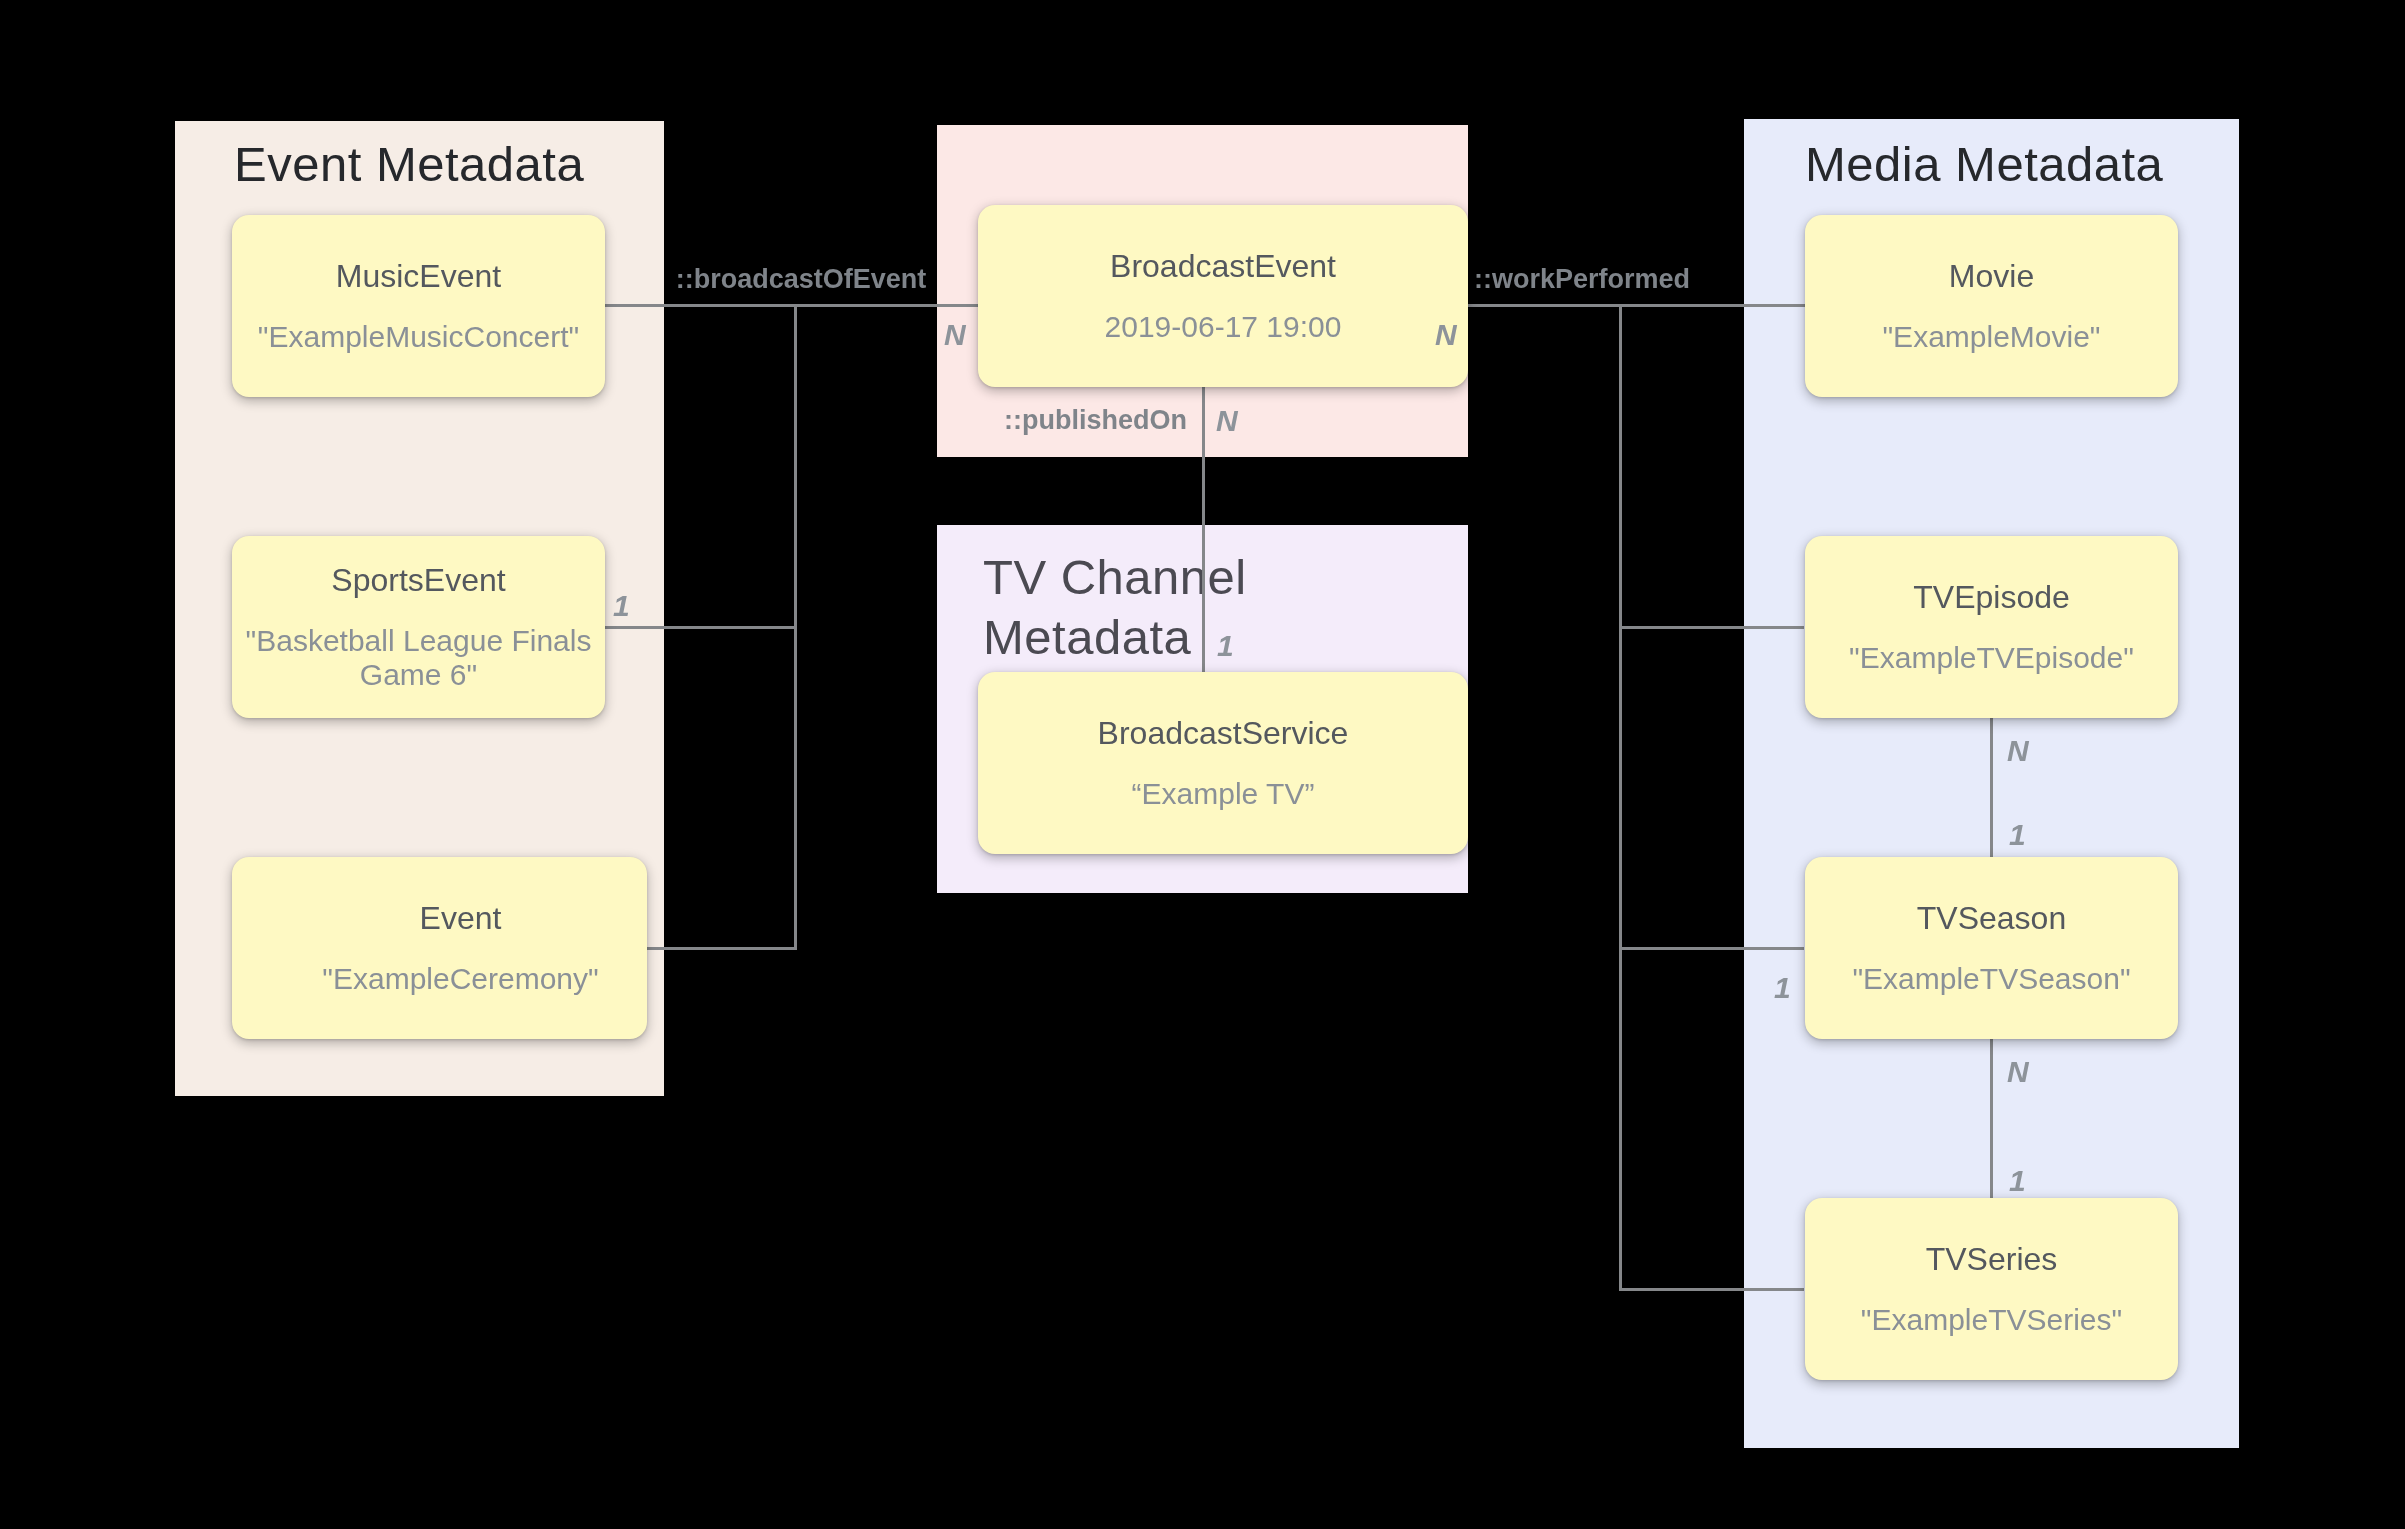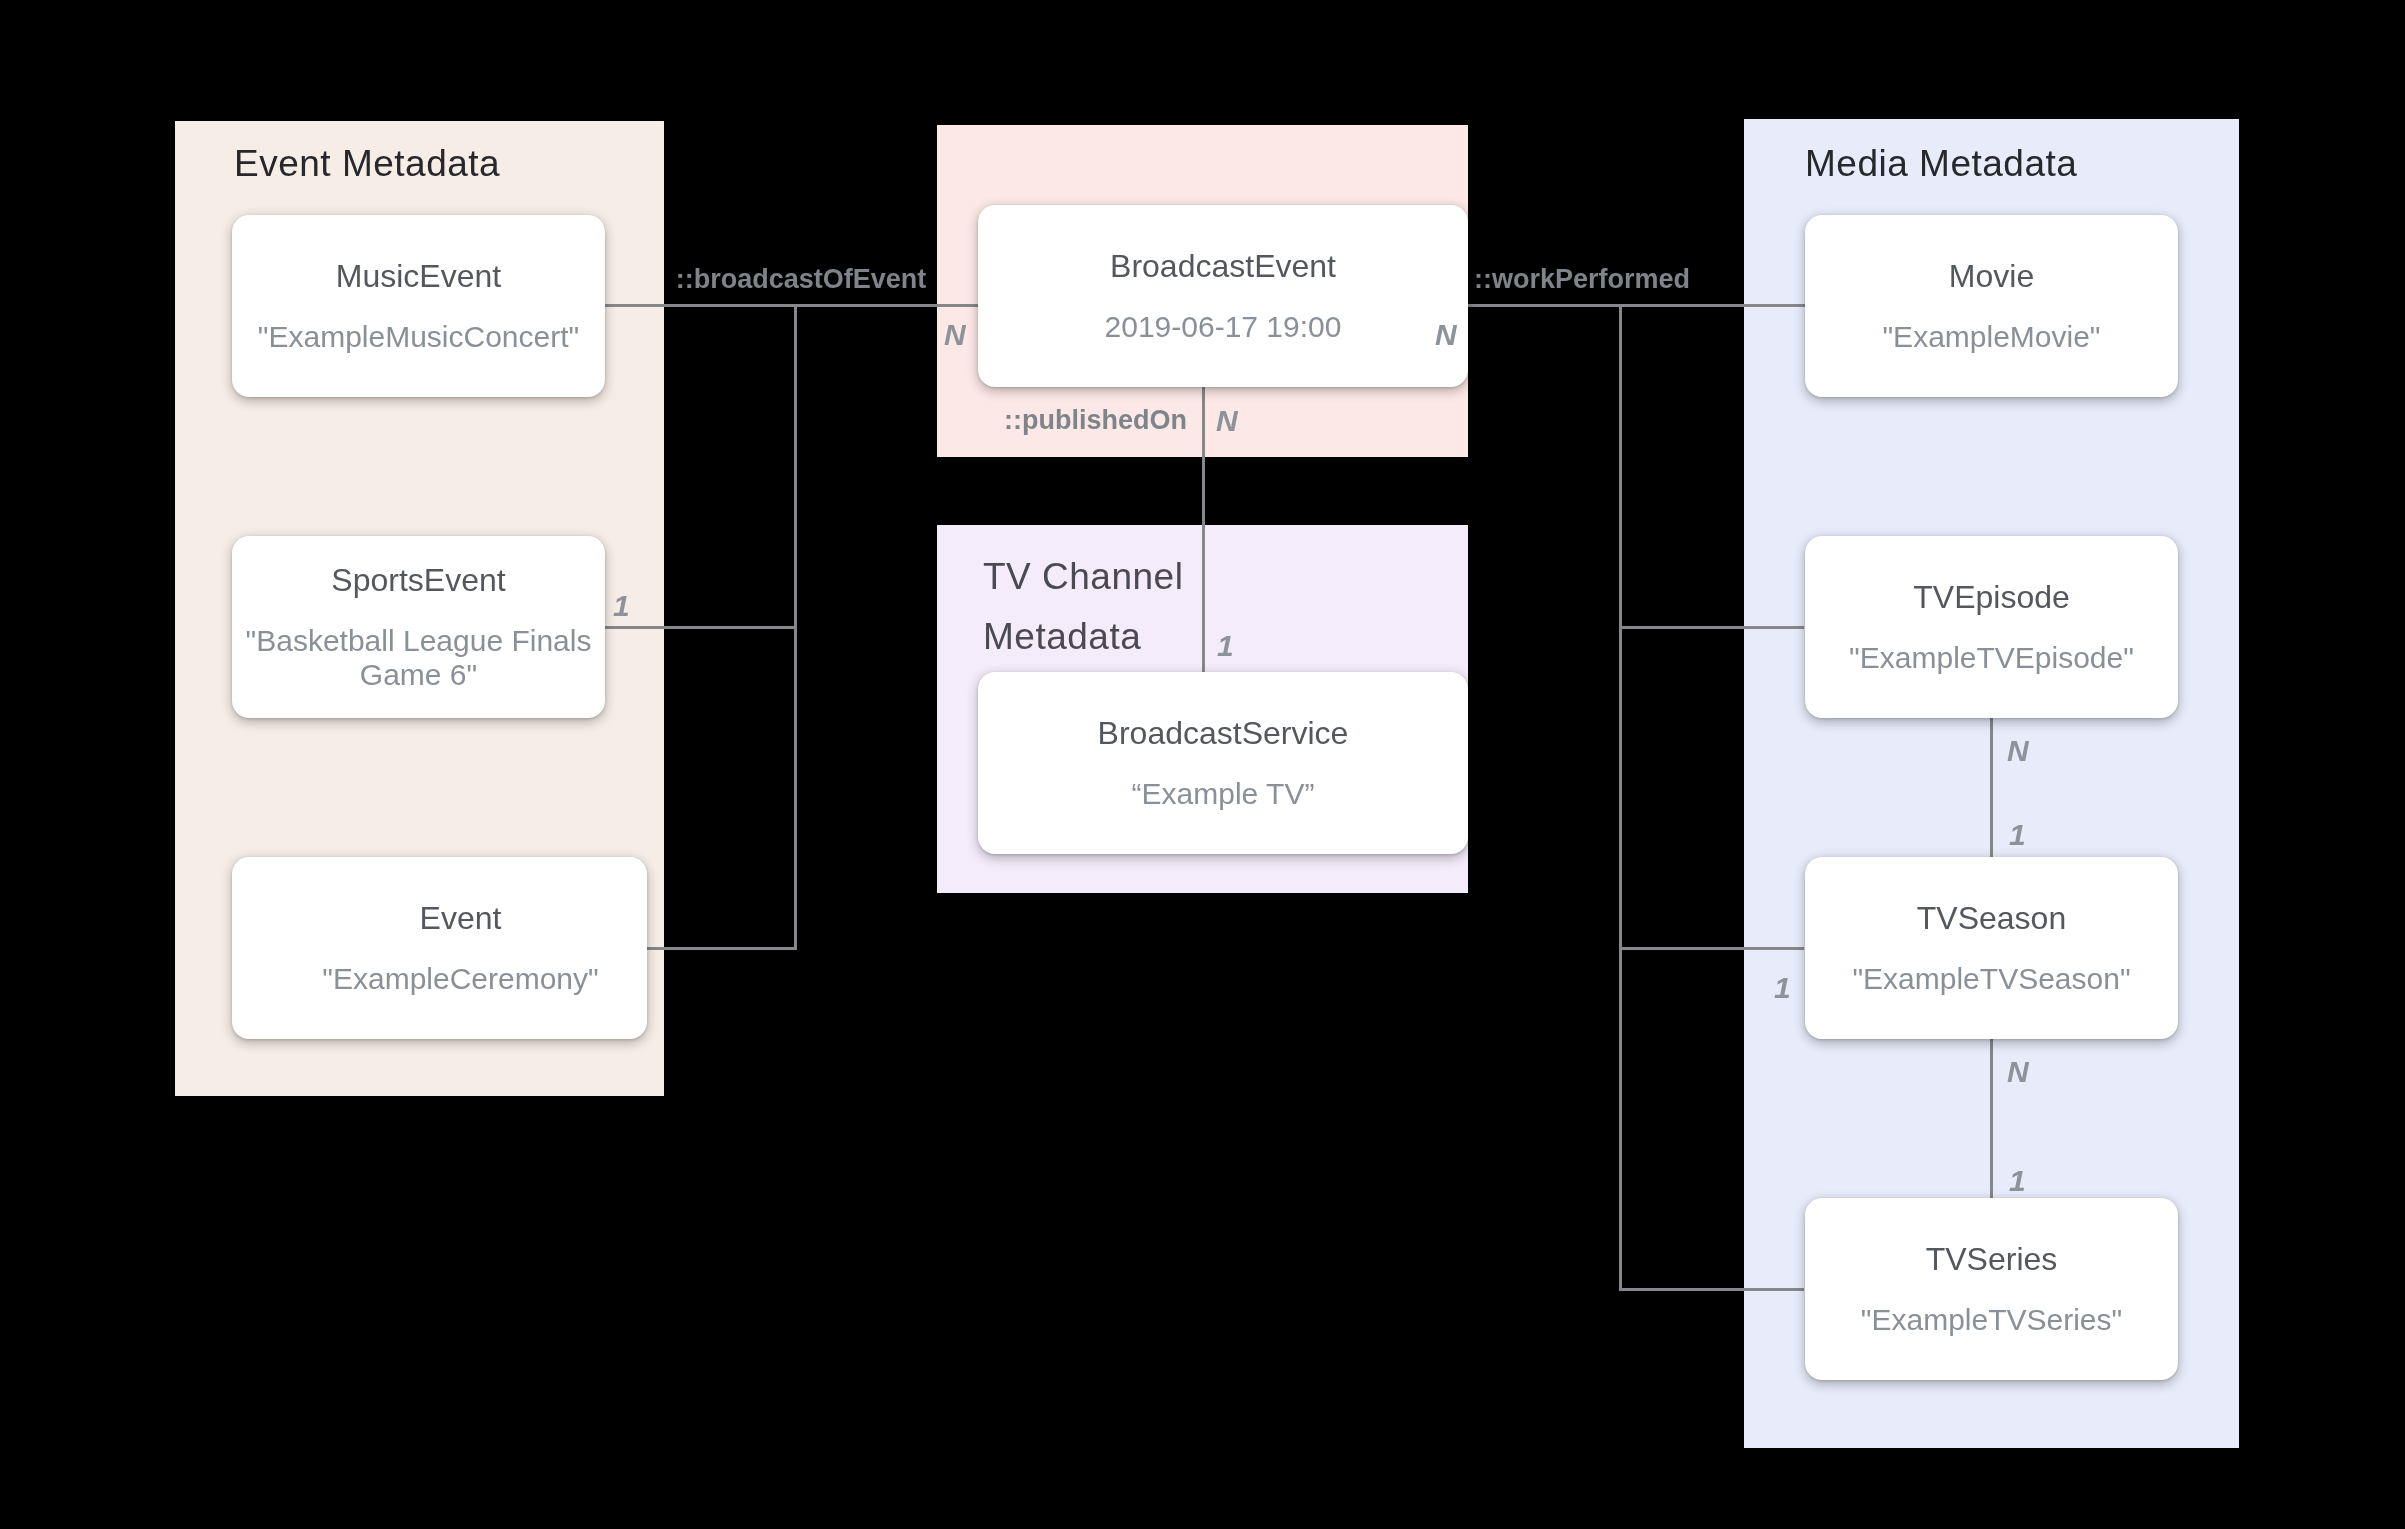--- a/index.html
+++ b/index.html
@@ -18,42 +18,42 @@
   
   .panel{position:absolute;}
   #panel-event   {left:175px;  top:121px; width:489px; height:975px; background:#f6ede6;}
   #panel-broadcast{left:937px; top:125px; width:531px; height:332px;  background:#fce8e6;}
   #panel-tv      {left:937px;  top:525px; width:531px; height:368px;  background:#f4ecfa;}
   #panel-media   {left:1744px; top:119px; width:495px; height:1329px; background:#e7ebfa;}
 
   
   .heading{
     position:absolute;
-    font-size:37px;
+    font-size:49px;
     font-weight:400;
     color:#26282c;
     letter-spacing:0.5px;
     white-space:pre-line;
     line-height:60px;
   }
   #h-event{left:234px;  top:134px;}
   #h-media{left:1805px; top:134px;}
   #h-tv   {left:983px; top:547px; color:#4b4a52;}
 
   
   .edge{position:absolute; background:#85878a; z-index:2;}
   .edge-h{height:2.9px;}
   .edge-v{width:2.9px;}
 
   
   .card{
     position:absolute;
     width:373px;
     height:182px;
-    background:#ffffff;
+    background:#fef9c3;
     border-radius:17px;
     box-shadow:0 3.8px 11.5px rgba(0,0,0,0.28), 0 1px 2.9px rgba(0,0,0,0.15);
     display:flex;
     flex-direction:column;
     align-items:center;
     justify-content:center;
     text-align:center;
     z-index:3;
   }
   .card .title{

